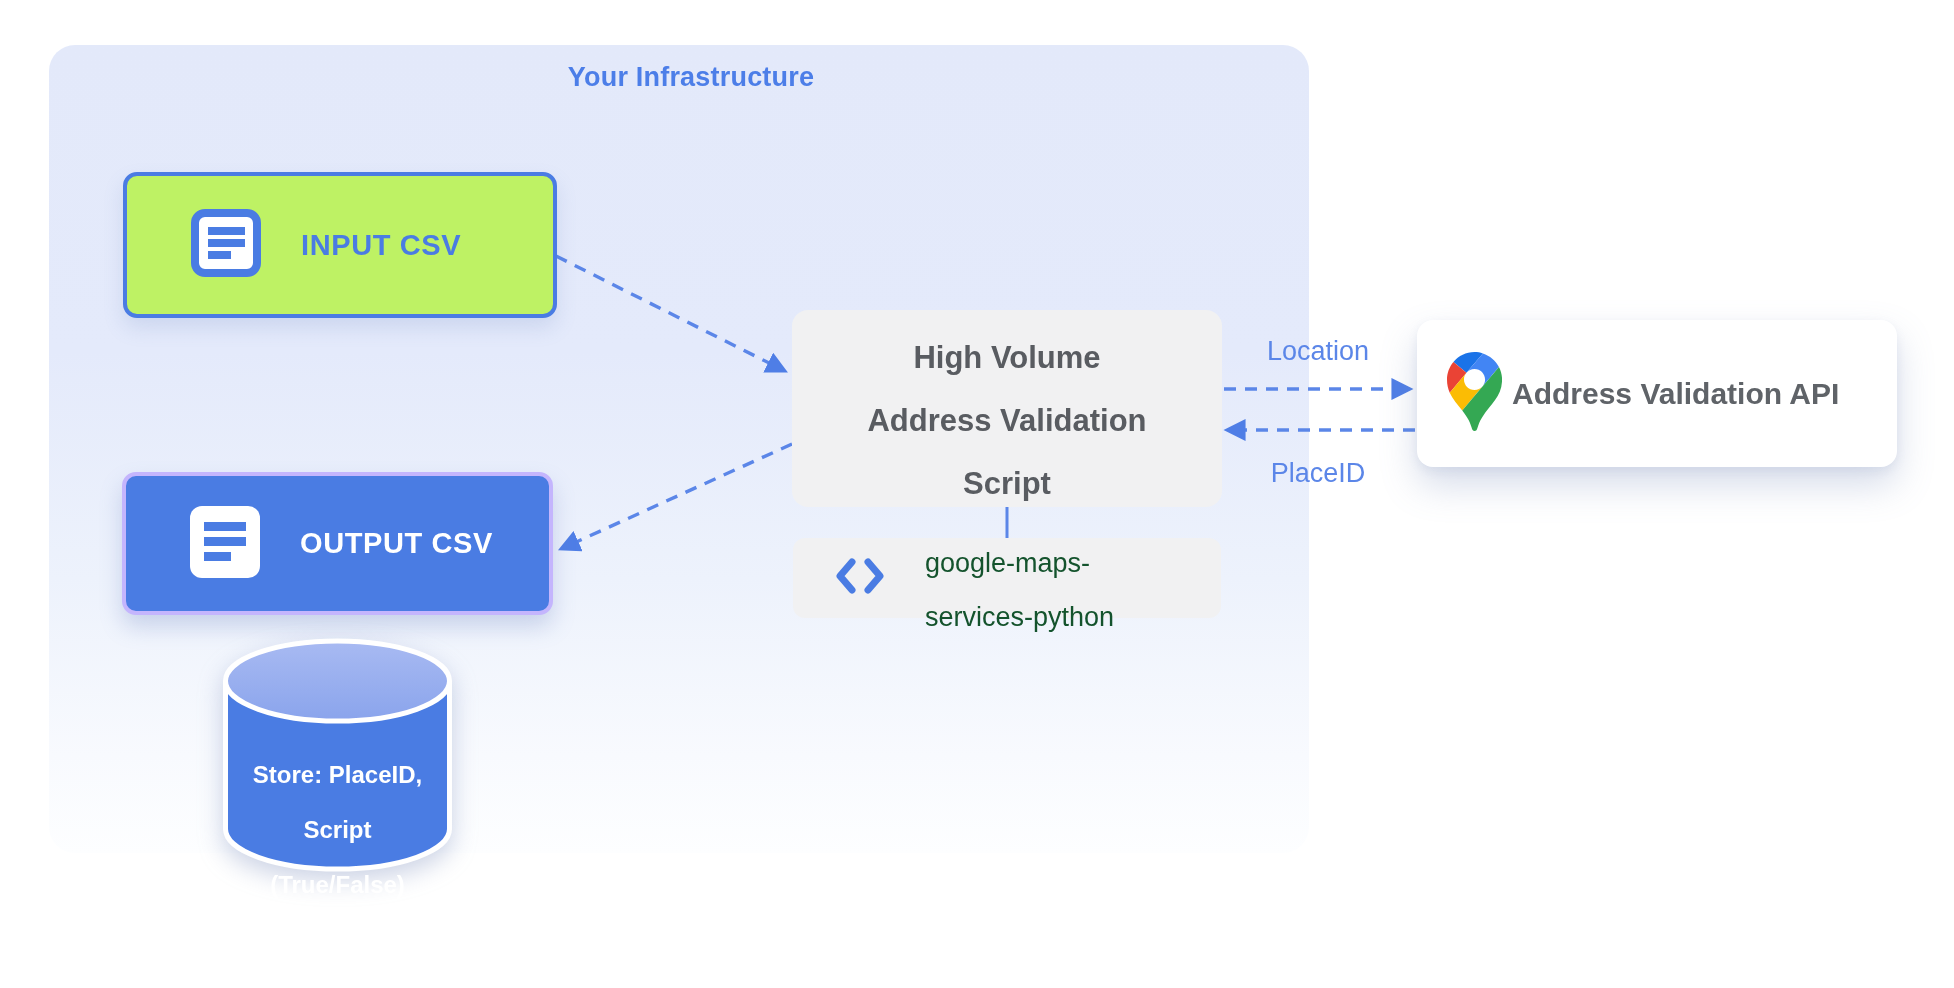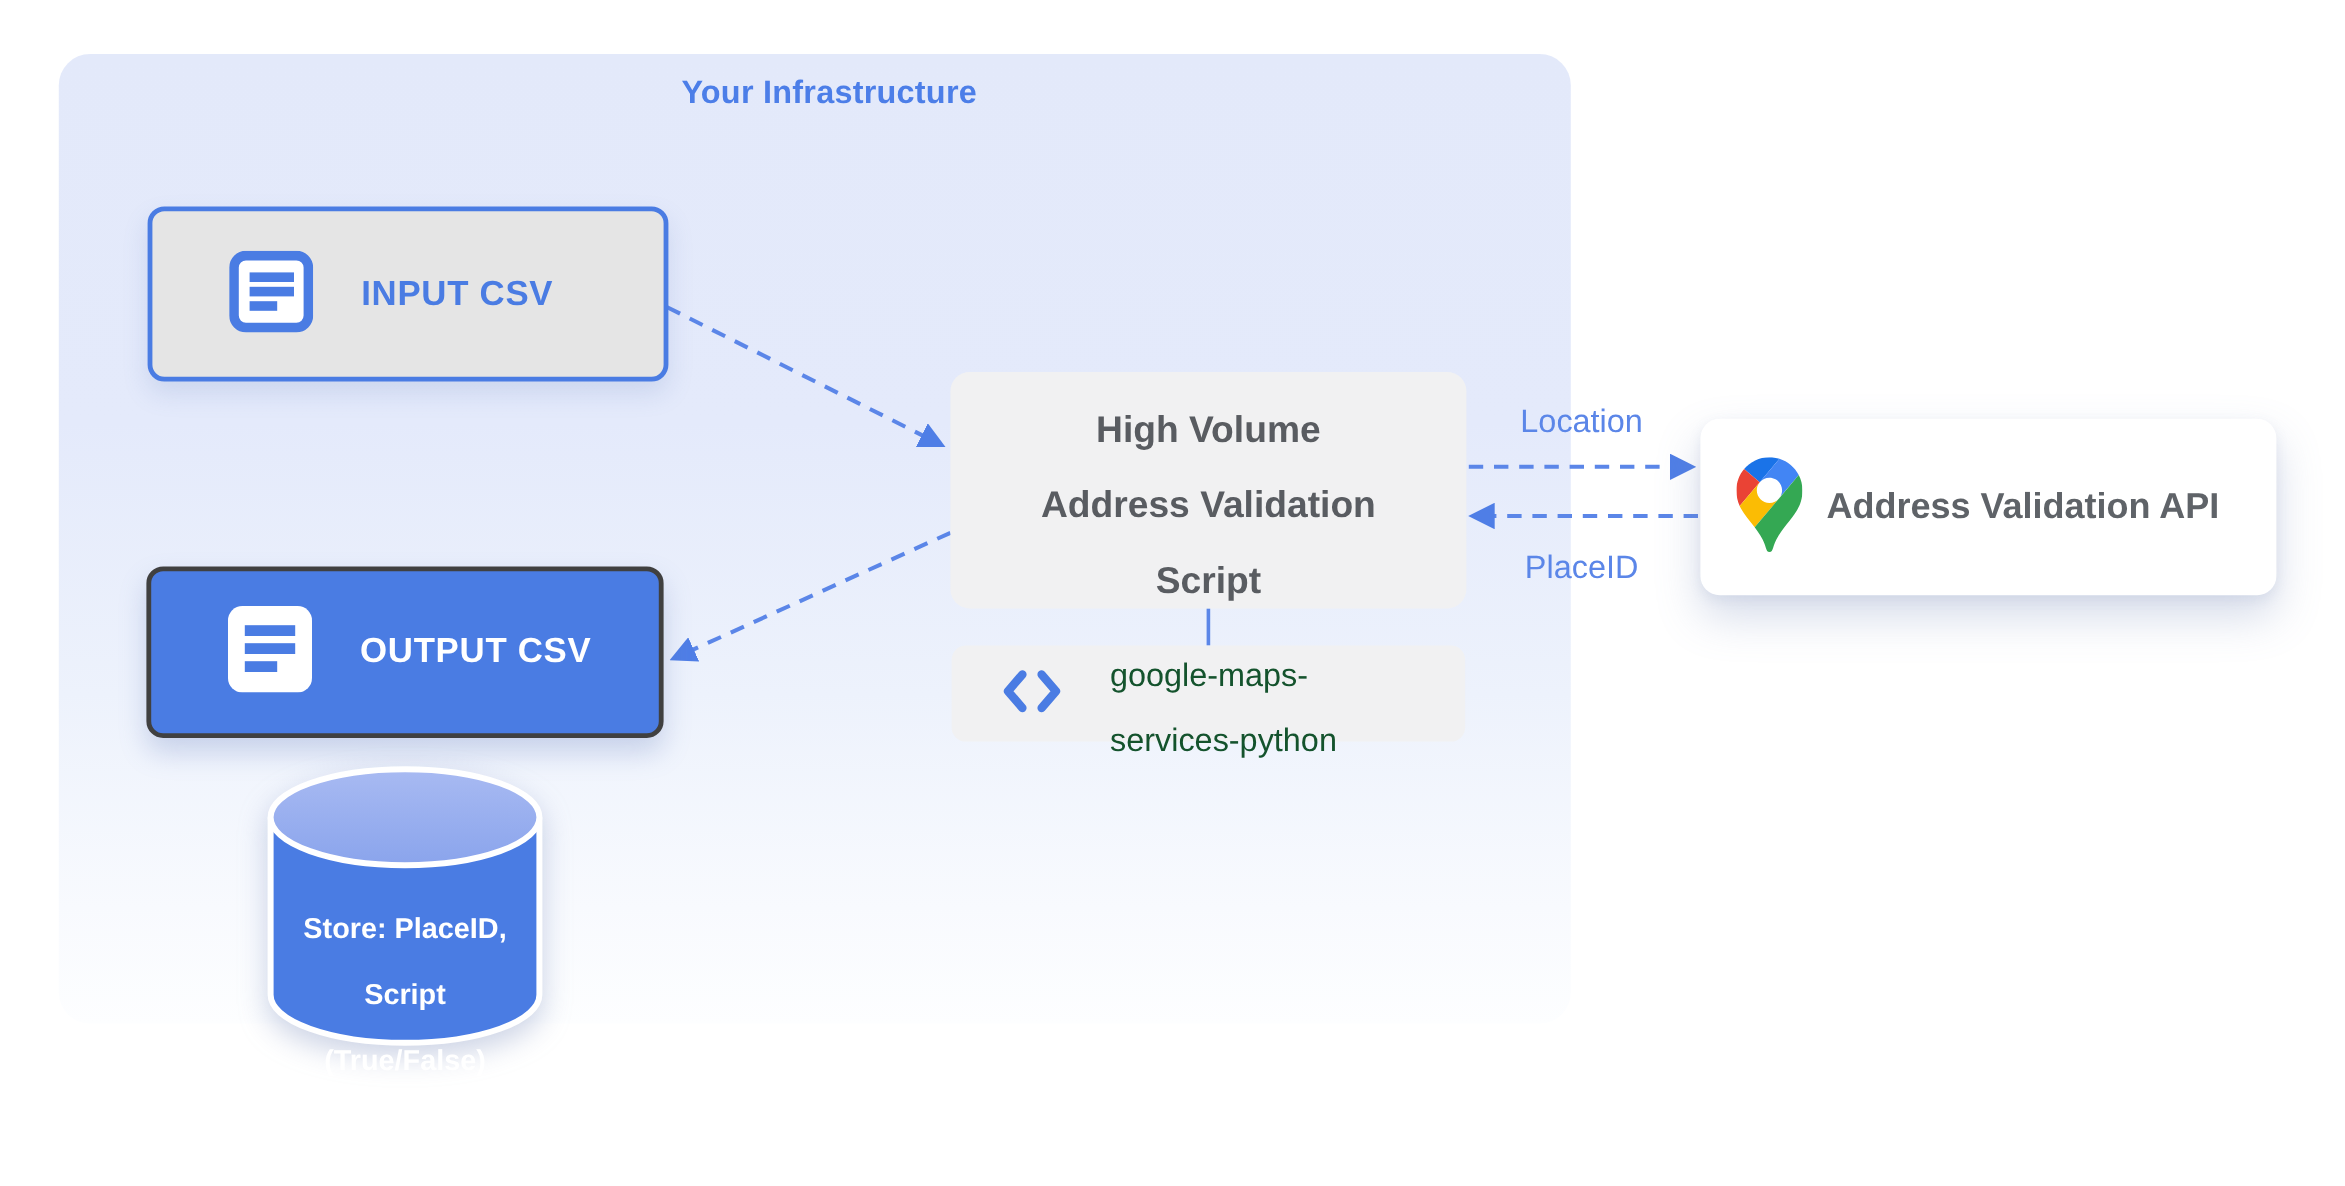--- a/index.html
+++ b/index.html
@@ -26,33 +26,33 @@
     font-size: 27px;
     font-weight: bold;
     color: #4c7ee8;
     letter-spacing: 0.2px;
     margin-left: 24px;
   }
   
   .node { position: absolute; display: flex; align-items: center; box-sizing: border-box; }
   .input-box {
     left: 123px; top: 172px; width: 434px; height: 146px;
-    background: #e5e5e5;
+    background: #bef264;
     border: 4px solid #4a7ce3;
     border-radius: 14px;
     padding-left: 64px; gap: 40px;
     box-shadow: 0 10px 20px rgba(100,125,190,0.18);
   }
   .input-box .label {
     font-size: 29px; font-weight: bold; color: #4a7ce3; letter-spacing: 0.6px;
   }
   .output-box {
     left: 122px; top: 472px; width: 431px; height: 143px;
     background: #4a7ce3;
-    border: 4px solid #404040;
+    border: 4px solid #c4b5fd;
     border-radius: 14px;
     padding-left: 64px; gap: 40px;
     box-shadow: 0 12px 22px rgba(100,125,190,0.28);
   }
   .output-box .label {
     font-size: 29px; font-weight: bold; color: #ffffff; letter-spacing: 0.6px;
   }
   .script-box {
     left: 792px; top: 310px; width: 430px; height: 197px;
     background: #f1f1f2;
@@ -66,24 +66,24 @@
   .library-box {
     left: 793px; top: 538px; width: 428px; height: 80px;
     background: #f1f1f2;
     border-radius: 12px;
     padding-left: 42px; gap: 40px;
   }
   .library-box .multiline {
     font-size: 27px; font-weight: normal; color: #14532d; line-height: 30px; text-align: left;
   }
   .api-box {
-    left: 1417px; top: 349px; width: 480px; height: 147px;
+    left: 1417px; top: 320px; width: 480px; height: 147px;
     background: #ffffff;
     border-radius: 16px;
-    padding-left: 30px; gap: 20px;
+    padding-left: 30px; gap: 10px;
     box-shadow: 0 18px 36px rgba(120,140,185,0.30), 0 4px 10px rgba(120,140,185,0.12);
   }
   .api-box .label { font-size: 30px; font-weight: bold; color: #5f6368; }
   .multiline span { display: block; margin-top: 24px; }
   
   .cylinder {
     position: absolute;
     left: 218px; top: 636px; width: 239px; height: 242px;
   }
   .cylinder svg { filter: drop-shadow(0 9px 12px rgba(110,130,180,0.35)); }

